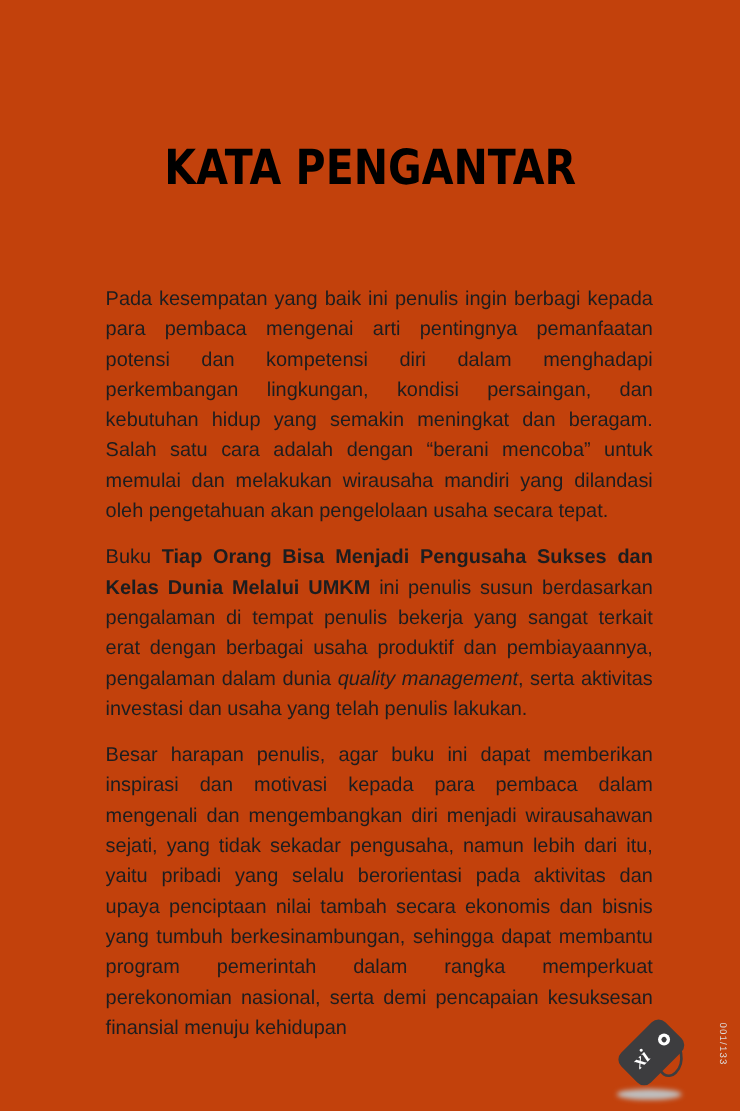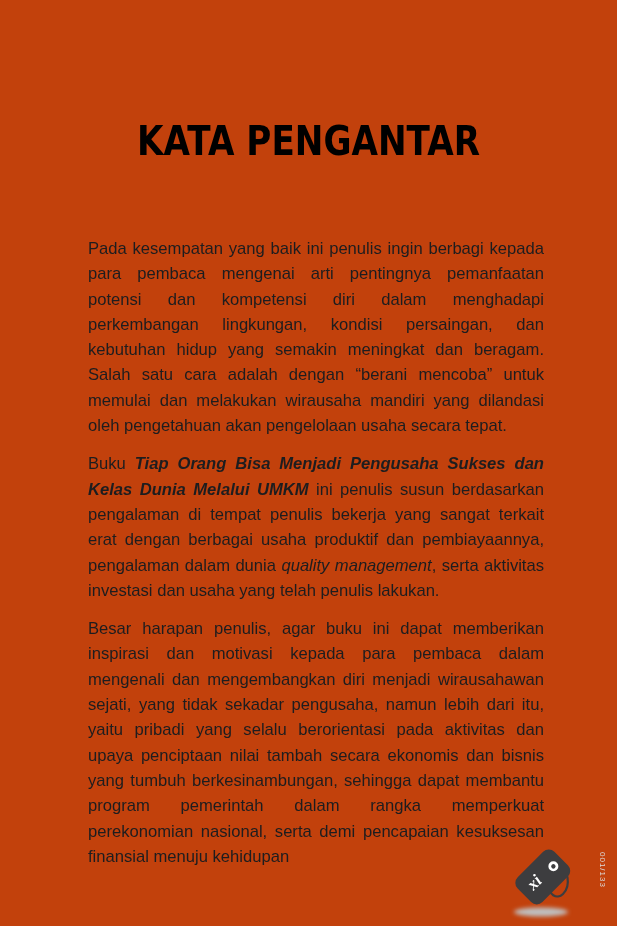--- a/index.html
+++ b/index.html
@@ -36,21 +36,21 @@
     top: 236px;
     width: 456px;
     font-size: 16.6px;
     line-height: 25.3px;
     text-align: justify;
   }
   .body-para {
     margin: 0 0 13px 0;
   }
   .run-normal { font-style: normal; font-weight: normal; }
-  .run-bold-italic { font-style: italic; font-weight: bold; }
+  .run-bold-italic { font-weight: bold; }
   .run-italic { font-style: italic; font-weight: normal; margin-top: 13px; }
   .page-tag {
     position: absolute;
     left: 495px;
     top: 838px;
     width: 100px;
     height: 85px;
   }
   .edge-watermark {
     position: absolute;

